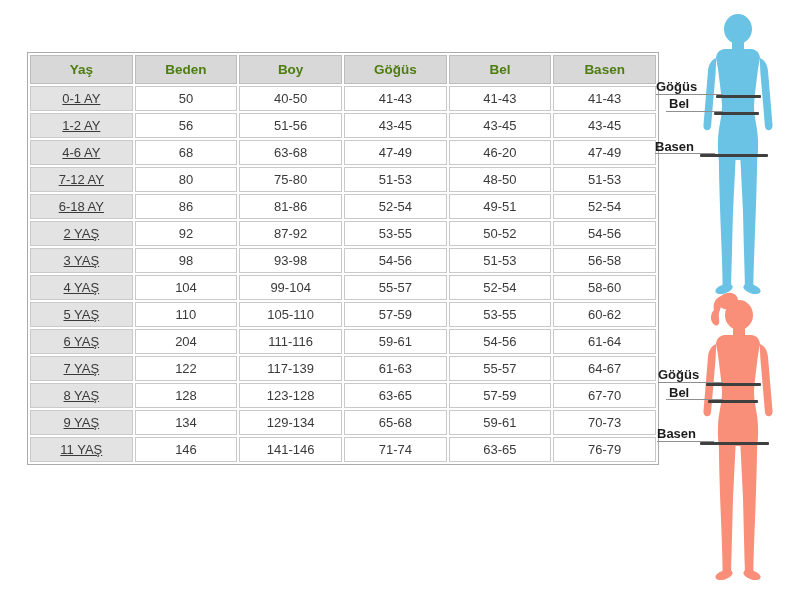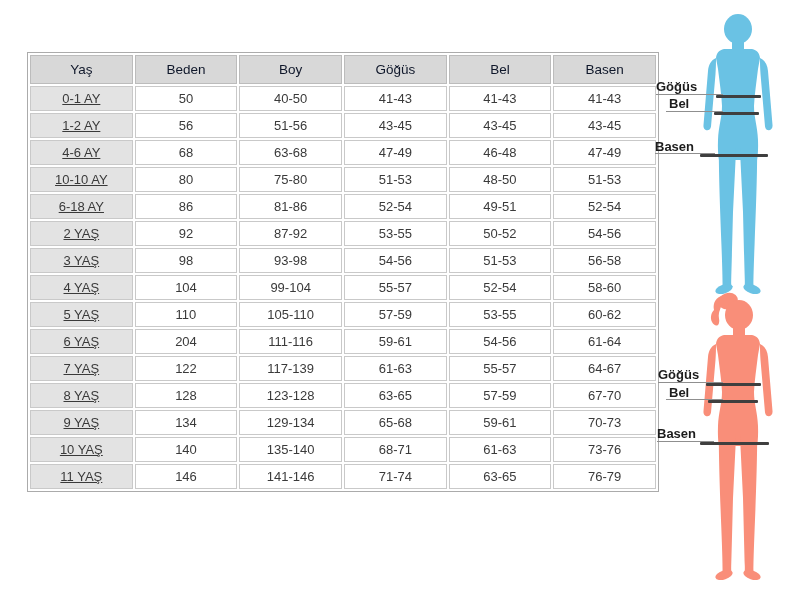--- a/index.html
+++ b/index.html
@@ -4,21 +4,21 @@
 <style>
   html,body{margin:0;padding:0;background:#fff;}
   .stage{position:relative;width:800px;height:593px;background:#ffffff;overflow:hidden;
          font-family:"Liberation Sans", sans-serif;}
 
   
   .size-table{position:absolute;left:27px;top:52px;width:632px;
               border-collapse:separate;border-spacing:2px;background:#ffffff;
               border:1px solid #ababab;table-layout:fixed;}
   .size-table th{background:#d8d8d8;border:1px solid #bcbcbc;height:27px;
-                 font-size:13.5px;font-weight:normal;color:#0f172a;text-align:center;padding:0 2px;}
+                 font-size:13.5px;font-weight:bold;color:#4d7c0f;text-align:center;padding:0 2px;}
   .size-table td{background:#ffffff;border:1px solid #c9c9c9;height:23px;
                  font-size:13px;color:#3a3a3a;text-align:center;padding:0 2px;}
   .size-table td.age-col{background:#e3e3e3;text-decoration:underline;}
 
   
   .figure{position:absolute;}
   .figure svg{display:block;}
   .figure-boy{left:688px;top:12px;width:100px;height:286px;}
   .figure-girl{left:688px;top:292px;width:100px;height:296px;}
 
@@ -58,25 +58,25 @@
           <td>51-56</td>
           <td>43-45</td>
           <td>43-45</td>
           <td>43-45</td>
         </tr>
         <tr>
           <td class="age-col">4-6 AY</td>
           <td>68</td>
           <td>63-68</td>
           <td>47-49</td>
-          <td>46-48</td>
+          <td>46-20</td>
           <td>47-49</td>
         </tr>
         <tr>
-          <td class="age-col">10-10 AY</td>
+          <td class="age-col">7-12 AY</td>
           <td>80</td>
           <td>75-80</td>
           <td>51-53</td>
           <td>48-50</td>
           <td>51-53</td>
         </tr>
         <tr>
           <td class="age-col">6-18 AY</td>
           <td>86</td>
           <td>81-86</td>
@@ -140,28 +140,20 @@
           <td>57-59</td>
           <td>67-70</td>
         </tr>
         <tr>
           <td class="age-col">9 YAŞ</td>
           <td>134</td>
           <td>129-134</td>
           <td>65-68</td>
           <td>59-61</td>
           <td>70-73</td>
-        </tr>
-        <tr>
-          <td class="age-col">10 YAŞ</td>
-          <td>140</td>
-          <td>135-140</td>
-          <td>68-71</td>
-          <td>61-63</td>
-          <td>73-76</td>
         </tr>
         <tr>
           <td class="age-col">11 YAŞ</td>
           <td>146</td>
           <td>141-146</td>
           <td>71-74</td>
           <td>63-65</td>
           <td>76-79</td>
         </tr>
       </tbody>

